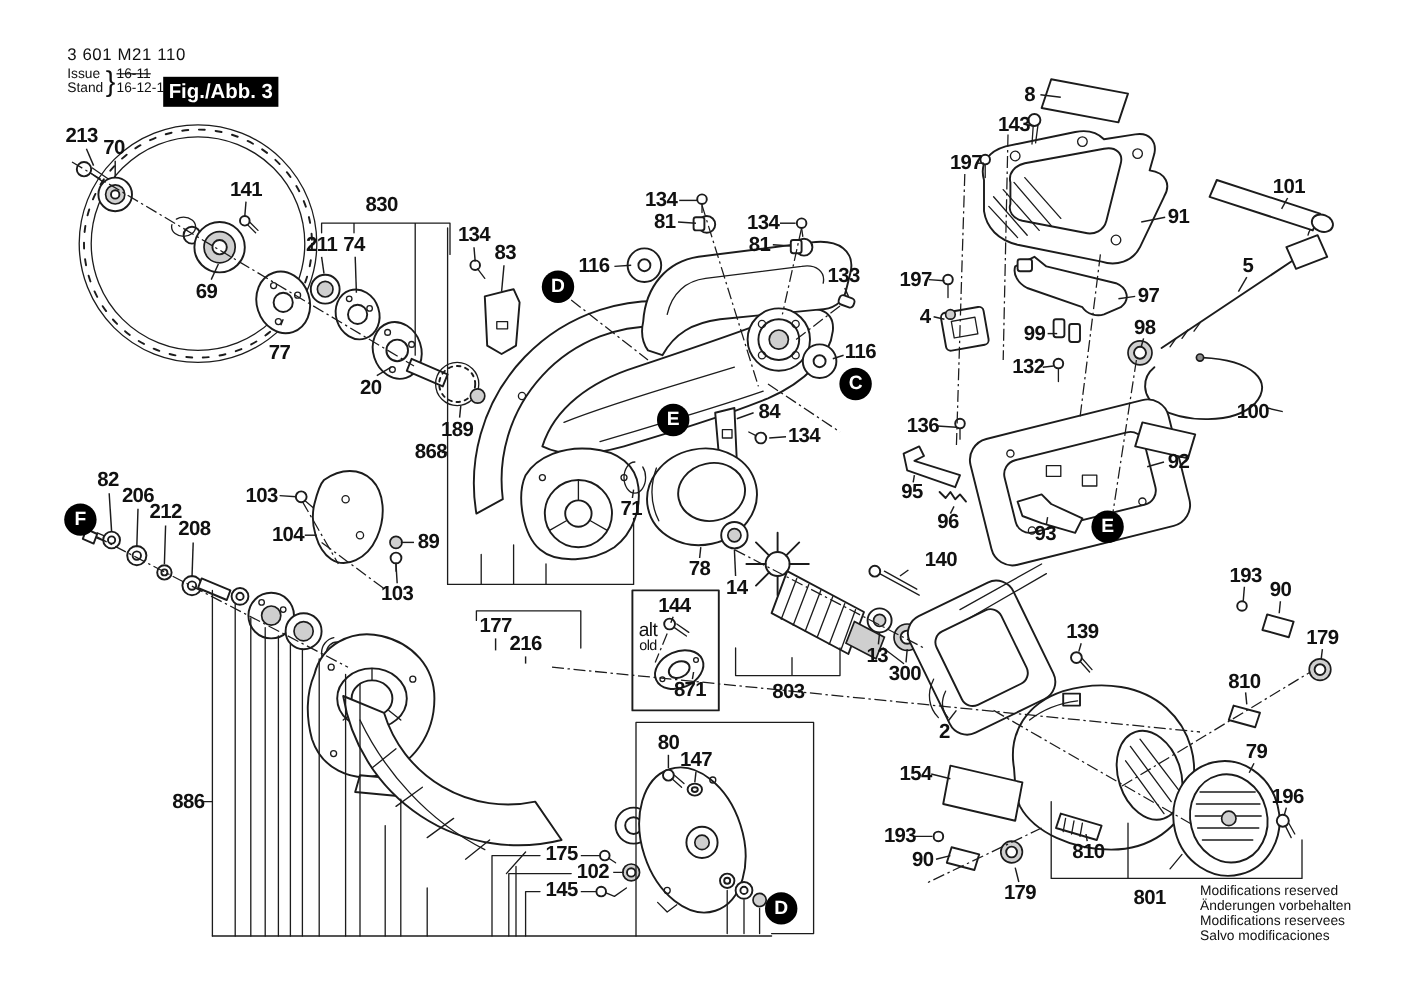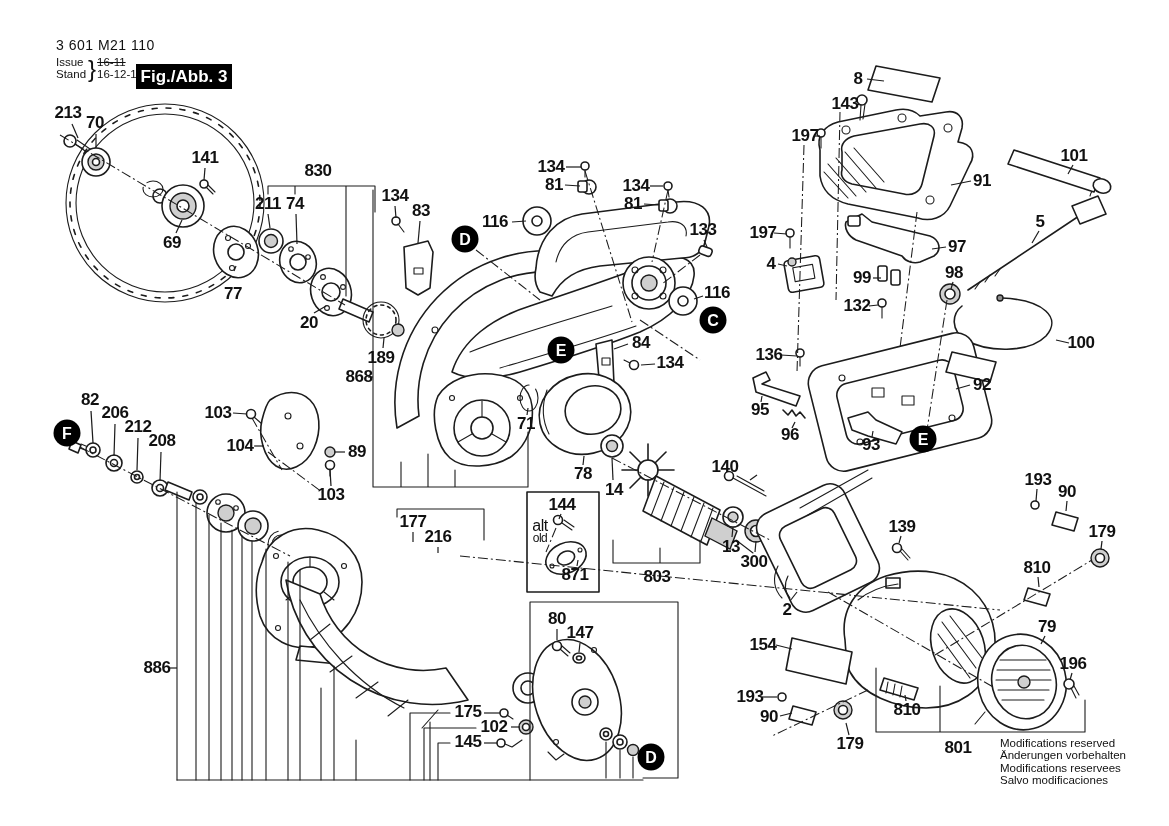--- a/index.html
+++ b/index.html
@@ -625,36 +625,36 @@
       <div class="part-label" style="left: 157px; top: 668px;">886</div>
       <div class="part-label" style="left: 413px; top: 522px;">177</div>
       <div class="part-label" style="left: 438px; top: 537px;">216</div>
       <div class="part-label" style="left: 562px; top: 505px;">144</div>
       <div class="part-label" style="left: 540px; top: 526px; font-size: 16px; font-weight: normal;">alt</div>
       <div class="part-label" style="left: 540px; top: 538px; font-size: 12px; font-weight: normal;">old</div>
       <div class="part-label" style="left: 575px; top: 575px;">871</div>
       <div class="part-label" style="left: 657px; top: 577px;">803</div>
       <div class="part-label" style="left: 731px; top: 547px;">13</div>
       <div class="part-label" style="left: 754px; top: 562px;">300</div>
-      <div class="part-label" style="left: 725px; top: 467px;">140</div>
+      <div class="part-label" style="left: 784px; top: 467px;">140</div>
       <div class="part-label" style="left: 787px; top: 610px;">2</div>
       <div class="part-label" style="left: 858px; top: 79px;">8</div>
       <div class="part-label" style="left: 845px; top: 104px;">143</div>
       <div class="part-label" style="left: 805px; top: 136px;">197</div>
       <div class="part-label" style="left: 982px; top: 181px;">91</div>
       <div class="part-label" style="left: 1074px; top: 156px;">101</div>
       <div class="part-label" style="left: 1040px; top: 222px;">5</div>
       <div class="part-label" style="left: 763px; top: 233px;">197</div>
       <div class="part-label" style="left: 771px; top: 264px;">4</div>
       <div class="part-label" style="left: 957px; top: 247px;">97</div>
       <div class="part-label" style="left: 862px; top: 278px;">99</div>
       <div class="part-label" style="left: 954px; top: 273px;">98</div>
       <div class="part-label" style="left: 857px; top: 306px;">132</div>
       <div class="part-label" style="left: 769px; top: 355px;">136</div>
-      <div class="part-label" style="left: 1081px; top: 343px;">100</div>
+      <div class="part-label" style="left: 1044px; top: 343px;">100</div>
       <div class="part-label" style="left: 982px; top: 385px;">92</div>
       <div class="part-label" style="left: 760px; top: 410px;">95</div>
       <div class="part-label" style="left: 790px; top: 435px;">96</div>
       <div class="part-label" style="left: 871px; top: 445px;">93</div>
       <div class="part-label" style="left: 902px; top: 527px;">139</div>
       <div class="part-label" style="left: 1038px; top: 480px;">193</div>
       <div class="part-label" style="left: 1067px; top: 492px;">90</div>
       <div class="part-label" style="left: 1102px; top: 532px;">179</div>
       <div class="part-label" style="left: 1037px; top: 568px;">810</div>
       <div class="part-label" style="left: 1047px; top: 627px;">79</div>

